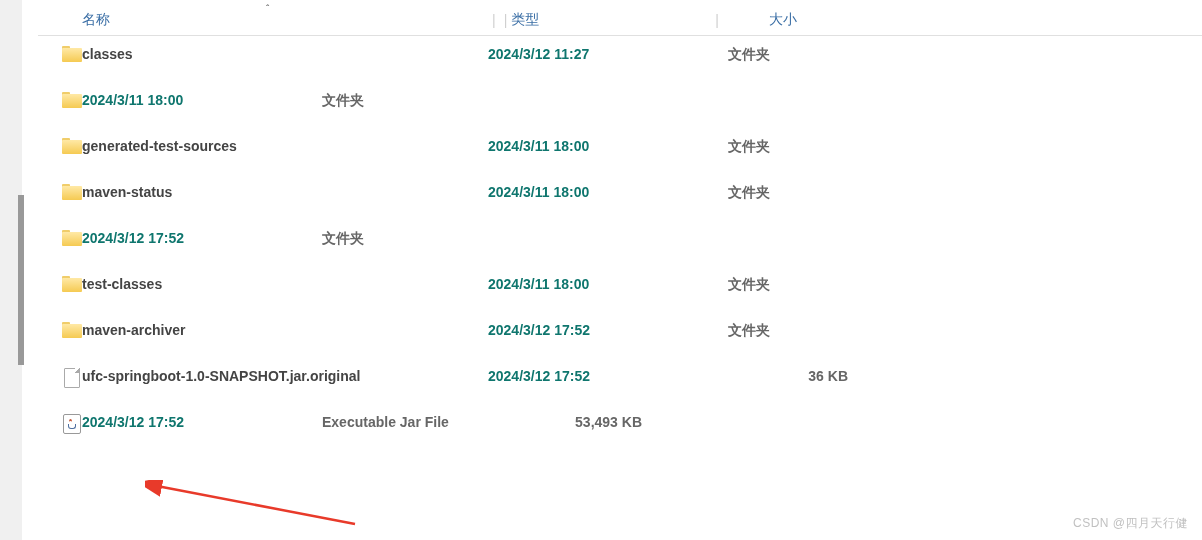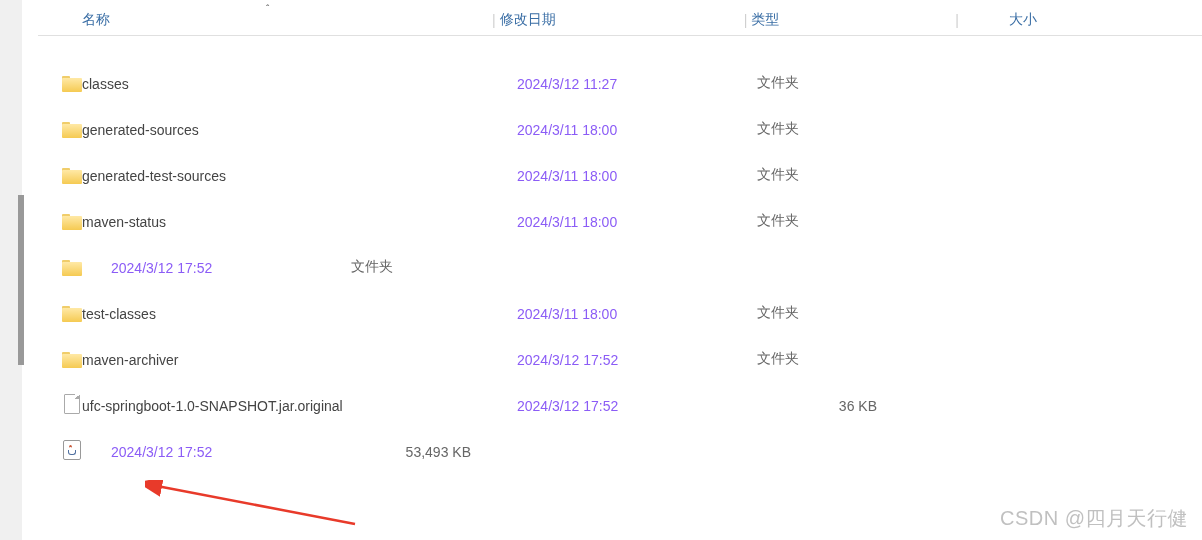--- a/index.html
+++ b/index.html
@@ -73,39 +73,39 @@
     }
     .col-divider {
       color: #d0d0d0;
       padding: 0 4px;
     }
     .file-list {
       padding-top: 10px;
     }
     .file-row {
       display: flex;
-      align-items: flex-end;
+      align-items: flex-start;
       height: 46px;
       color: #555;
+      font-weight: bold;
     }
     .icon-cell {
       width: 44px;
       display: flex;
       align-items: center;
       justify-content: center;
       padding-left: 24px;
     }
     .name-cell {
       width: 406px;
       color: #444;
     }
     .date-cell {
       width: 240px;
-      color: #8b5cf6;
-      margin-left: 29px;
+      color: #0f766e;
     }
     .type-cell {
       width: 200px;
       color: #666;
     }
     .size-cell {
       width: 160px;
       text-align: right;
       color: #666;
       padding-right: 40px;
@@ -194,41 +194,38 @@
       position: absolute;
       left: 145px;
       top: 480px;
       pointer-events: none;
     }
     .watermark {
       position: absolute;
       right: 14px;
       bottom: 8px;
       color: rgba(140, 140, 140, 0.55);
-      font-size: 20px;
+      font-size: 12px;
       letter-spacing: 0.5px;
     }
   </style>
 </head>
 <body>
 
 <div class="left-strip"></div>
 <div class="left-strip-inner"></div>
 
 <div class="main-area">
 
   <div class="header-row">
     <div class="col-name">
       <span class="sort-indicator">ˆ</span>
       <span>名称</span>
     </div>
     <span class="col-divider">|</span>
-    <div class="col-date">
-      <span>修改日期</span>
-    </div>
     <span class="col-divider">|</span>
     <div class="col-type">
       <span>类型</span>
     </div>
     <span class="col-divider">|</span>
     <div class="col-size">
       <span>大小</span>
     </div>
   </div>
 
@@ -241,21 +238,20 @@
       <div class="name-cell">classes</div>
       <div class="date-cell">2024/3/12 11:27</div>
       <div class="type-cell">文件夹</div>
       <div class="size-cell"></div>
     </div>
 
     <div class="file-row">
       <div class="icon-cell">
           <div class="folder-icon"></div>
         </div>
-      <div class="name-cell">generated-sources</div>
       <div class="date-cell">2024/3/11 18:00</div>
       <div class="type-cell">文件夹</div>
       <div class="size-cell"></div>
     </div>
 
     <div class="file-row">
       <div class="icon-cell">
           <div class="folder-icon"></div>
         </div>
       <div class="name-cell">generated-test-sources</div>
@@ -312,20 +308,21 @@
       <div class="size-cell">36 KB</div>
     </div>
 
     <div class="file-row">
       <div class="icon-cell">
         <div class="jar-icon">
             <div class="jar-icon-cup"></div>
           </div>
       </div>
       <div class="date-cell">2024/3/12 17:52</div>
+      <div class="type-cell">Executable Jar File</div>
       <div class="size-cell">53,493 KB</div>
     </div>
 
   </div>
 
 </div>
 
 <svg class="arrow-annotation" width="220" height="50">
   <defs>
     <marker id="arrowhead" markerWidth="10" markerHeight="8" refX="2" refY="4" orient="auto">

